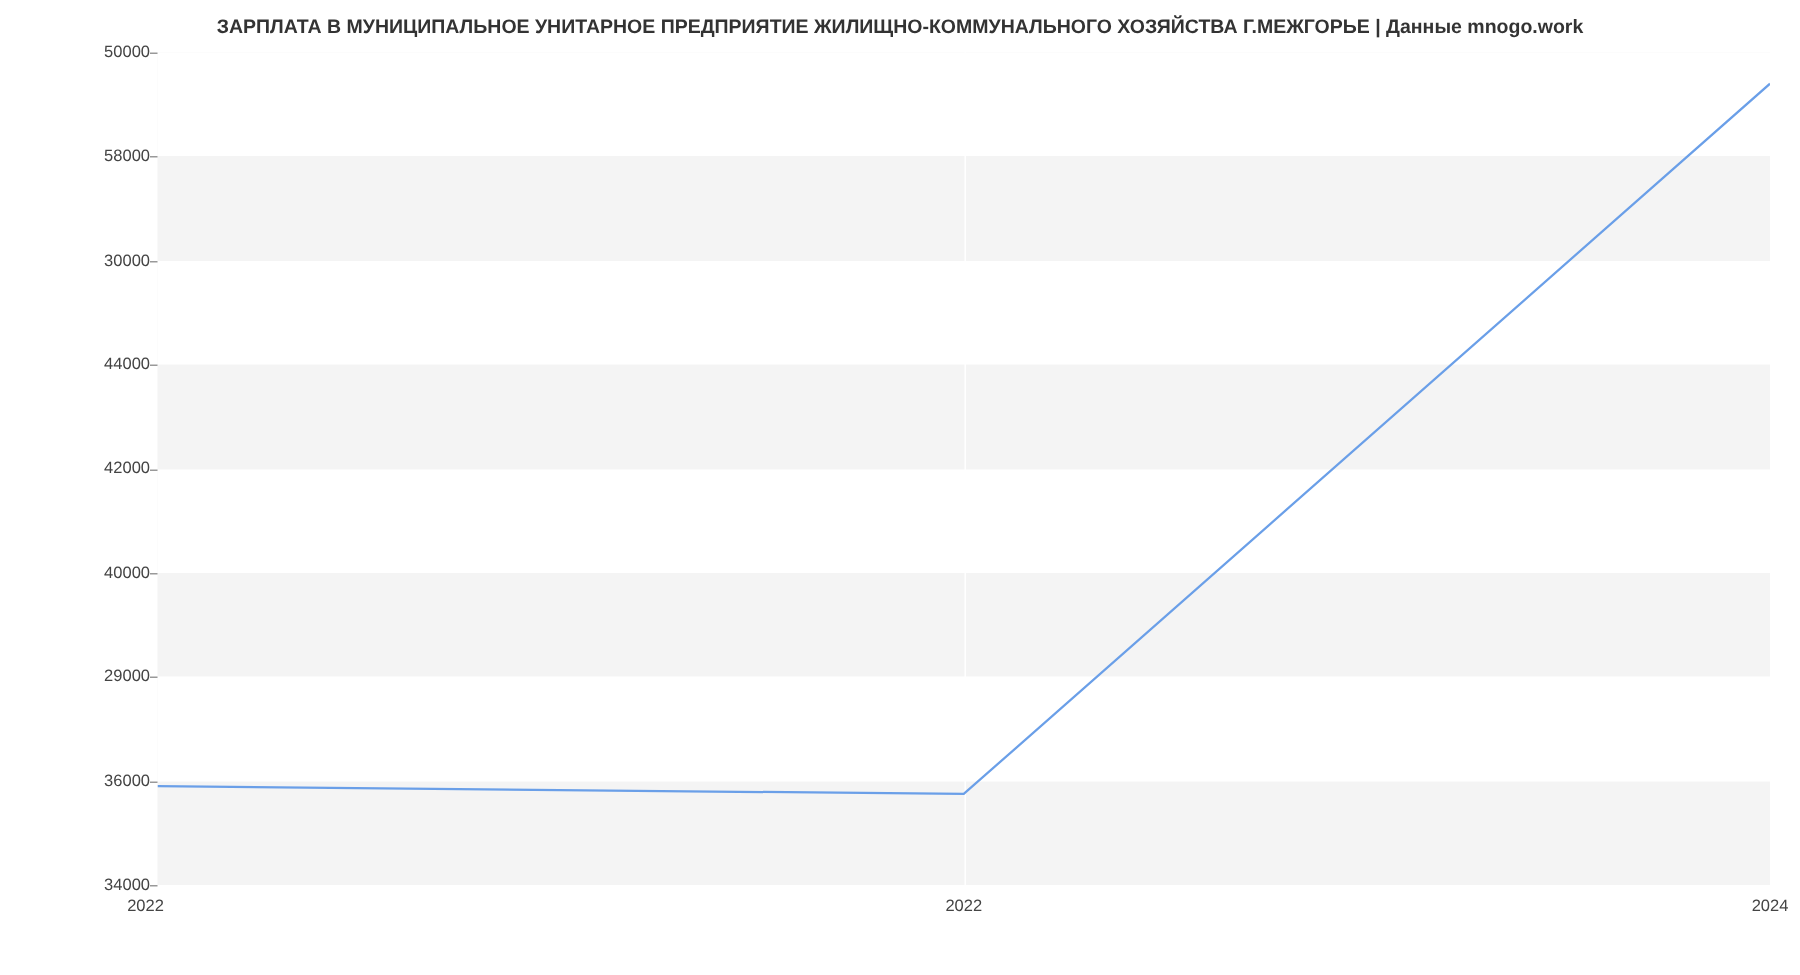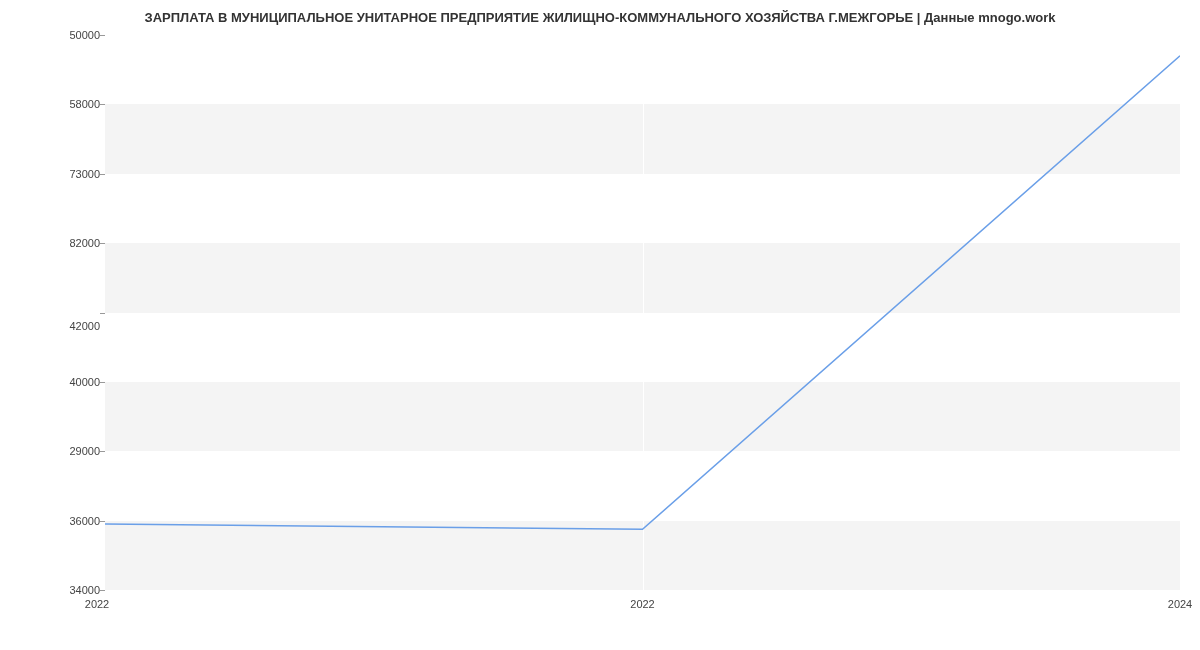--- a/index.html
+++ b/index.html
@@ -97,25 +97,25 @@
 
   <div></div>
 <div class="y-tick" style="top: 590px;">34000</div>
     <div class="y-tick-line" style="top: 590px;"></div>
     <div class="y-tick" style="top: 520.625px;">36000</div>
     <div class="y-tick-line" style="top: 520.625px;"></div>
     <div class="y-tick" style="top: 451.25px;">29000</div>
     <div class="y-tick-line" style="top: 451.25px;"></div>
     <div class="y-tick" style="top: 381.875px;">40000</div>
     <div class="y-tick-line" style="top: 381.875px;"></div>
-    <div class="y-tick" style="top: 326px;">42000</div>
+    <div class="y-tick" style="top: 312px;">42000</div>
     <div class="y-tick-line" style="top: 312.5px;"></div>
-    <div class="y-tick" style="top: 243.125px;">82000</div>
+    <div class="y-tick" style="top: 243.125px;">44000</div>
     <div class="y-tick-line" style="top: 243.125px;"></div>
-    <div class="y-tick" style="top: 173.75px;">73000</div>
+    <div class="y-tick" style="top: 173.75px;">30000</div>
     <div class="y-tick-line" style="top: 173.75px;"></div>
     <div class="y-tick" style="top: 104.375px;">58000</div>
     <div class="y-tick-line" style="top: 104.375px;"></div>
     <div class="y-tick" style="top: 35px;">50000</div>
     <div class="y-tick-line" style="top: 35px;"></div>
     <div class="x-tick" style="left: 97px;">2022</div>
     <div class="x-tick" style="left: 642.5px;">2022</div>
     <div class="x-tick" style="left: 1180px;">2024</div>
   </div>
 

